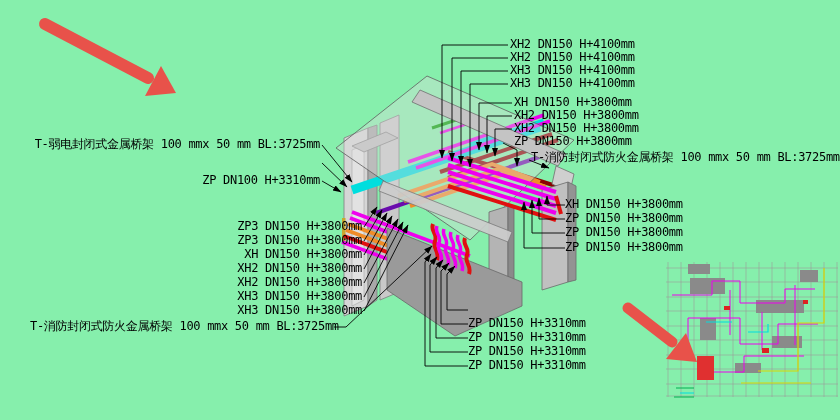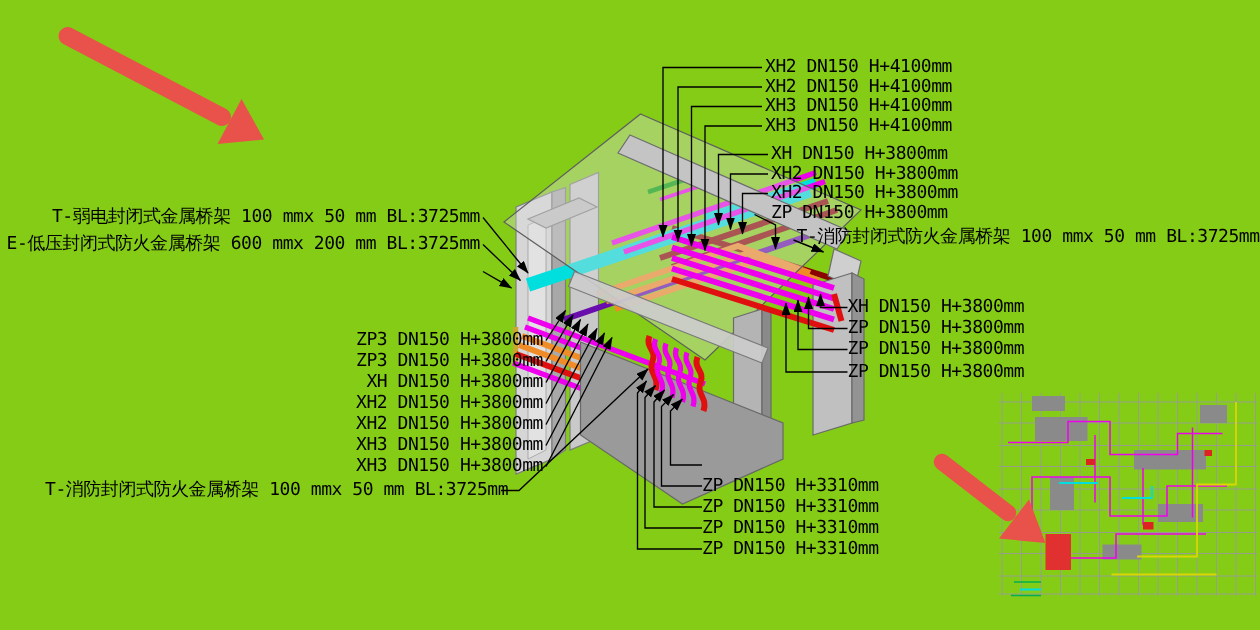--- a/index.html
+++ b/index.html
@@ -1,16 +1,16 @@
 <!DOCTYPE html>
 <html><head>
 <meta charset="utf-8">
 <style>
   html,body{margin:0;padding:0;background:#fff;}
-  .canvas{position:relative;width:840px;height:420px;background:#84cc16;overflow:hidden;
+  .canvas{position:relative;width:840px;height:420px;background:#86efac;overflow:hidden;
           font-family:"DejaVu Sans Mono","DejaVu Sans",sans-serif;}
   .canvas svg{position:absolute;left:0;top:0;}
   .lbl{position:absolute;font-size:12px;line-height:13px;white-space:nowrap;color:#000;
        letter-spacing:-0.3px;}
   .lbl.r{text-align:right;}
 </style>
 </head>
 <body>
 
 <div class="canvas">
@@ -205,21 +205,21 @@
 <div class="lbl" style="left:514px;top:135px">ZP DN150 H+3800mm</div>
 
 <div class="lbl" style="left:531px;top:151px">T-消防封闭式防火金属桥架 100 mmx 50 mm BL:3725mm</div>
 
 <div class="lbl" style="left:565px;top:198px">XH DN150 H+3800mm</div>
 <div class="lbl" style="left:565px;top:212px">ZP DN150 H+3800mm</div>
 <div class="lbl" style="left:565px;top:226px">ZP DN150 H+3800mm</div>
 <div class="lbl" style="left:565px;top:241px">ZP DN150 H+3800mm</div>
 
 <div class="lbl r" style="right:520px;top:138px">T-弱电封闭式金属桥架 100 mmx 50 mm BL:3725mm</div>
-<div class="lbl r" style="right:520px;top:156px">E-低压封闭式防火金属桥架 600 mmx 200 mm BL:3725mm</div>
+<div class="lbl r" style="right:520px;top:174px">ZP DN100 H+3310mm</div>
 
 <div class="lbl r" style="right:478px;top:220px">ZP3 DN150 H+3800mm</div>
 <div class="lbl r" style="right:478px;top:234px">ZP3 DN150 H+3800mm</div>
 <div class="lbl r" style="right:478px;top:248px">XH DN150 H+3800mm</div>
 <div class="lbl r" style="right:478px;top:262px">XH2 DN150 H+3800mm</div>
 <div class="lbl r" style="right:478px;top:276px">XH2 DN150 H+3800mm</div>
 <div class="lbl r" style="right:478px;top:290px">XH3 DN150 H+3800mm</div>
 <div class="lbl r" style="right:478px;top:304px">XH3 DN150 H+3800mm</div>
 
 <div class="lbl" style="left:30px;top:320px">T-消防封闭式防火金属桥架 100 mmx 50 mm BL:3725mm</div>

